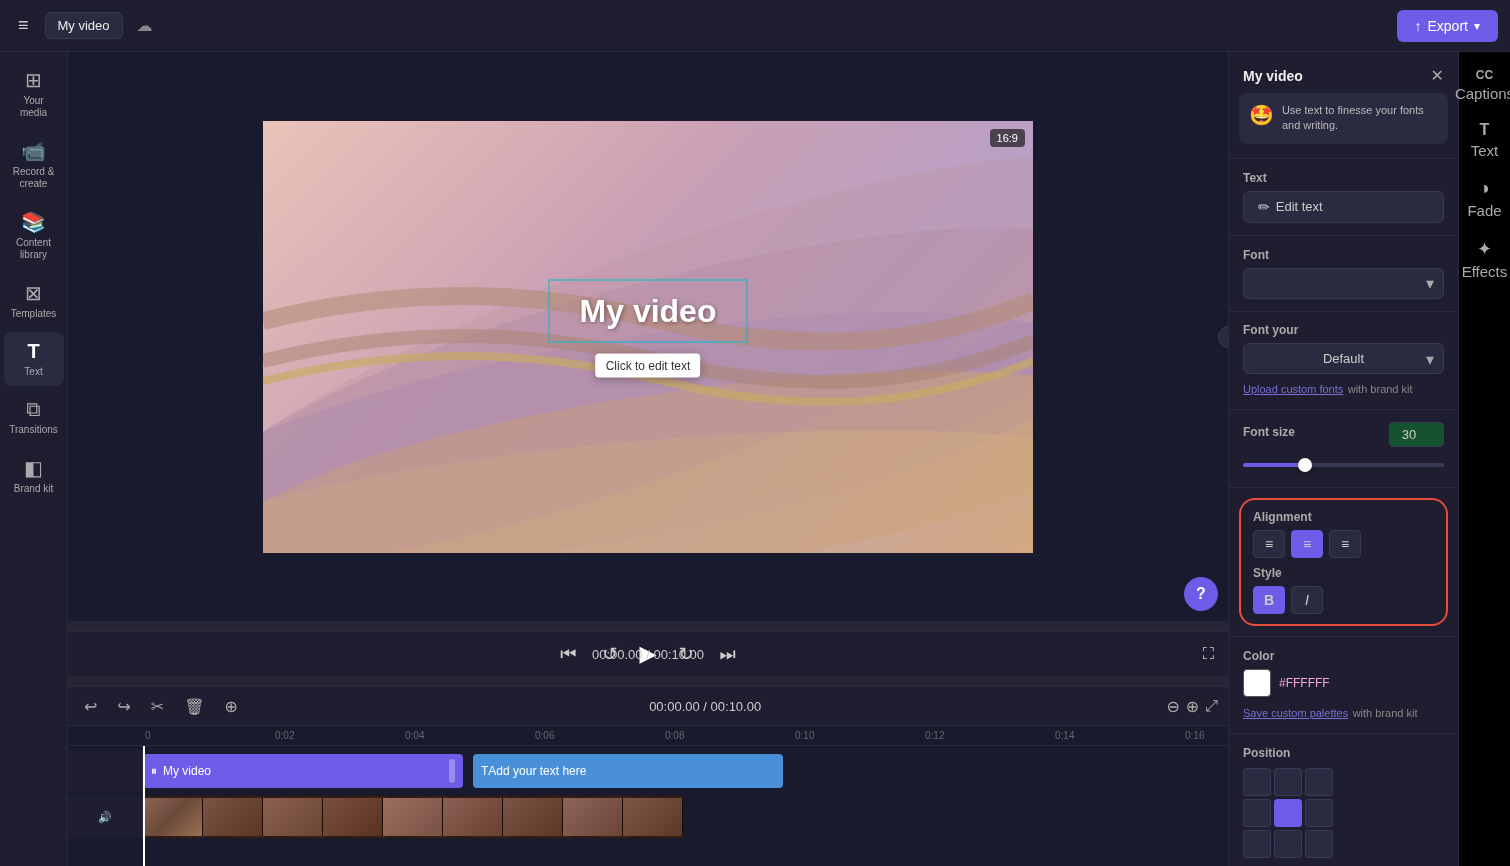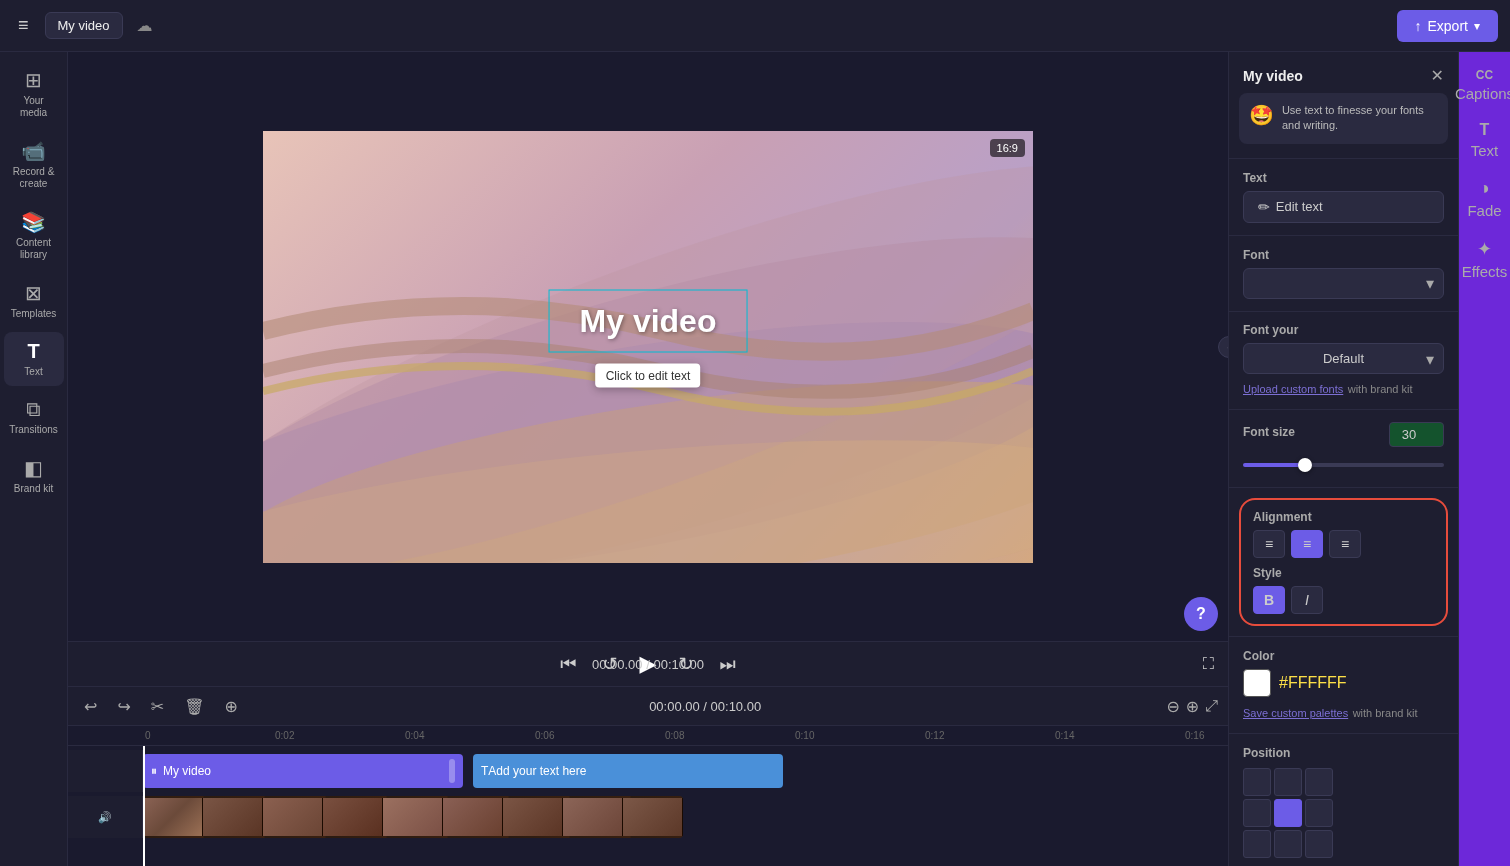--- a/index.html
+++ b/index.html
@@ -18,21 +18,21 @@
     .main-area { display: flex; flex: 1; overflow: hidden; }
 
     
     .left-sidebar { width: 68px; background: #1e1e30; display: flex; flex-direction: column; align-items: center; padding: 8px 0; gap: 4px; border-right: 1px solid #2a2a40; flex-shrink: 0; }
     .sidebar-item { display: flex; flex-direction: column; align-items: center; padding: 8px 6px; cursor: pointer; border-radius: 8px; width: 60px; text-align: center; gap: 3px; }
     .sidebar-item.active { background: #2a2a40; }
     .sidebar-icon { font-size: 20px; color: #aaa; }
     .sidebar-label { font-size: 10px; color: #aaa; line-height: 1.2; }
 
     
-    .canvas-area { flex: 1; display: flex; flex-direction: column; background: #252535; overflow: hidden; }
+    .canvas-area { flex: 1; display: flex; flex-direction: column; background: #252535; overflow: hidden; gap: 10px; }
     .canvas-viewport { flex: 1; display: flex; align-items: center; justify-content: center; position: relative; background: #1a1a2e; }
     .canvas-frame { position: relative; width: 770px; height: 432px; background: #d4b5a8; overflow: hidden; }
     .canvas-ratio-badge { position: absolute; top: 8px; right: 8px; background: rgba(0,0,0,0.6); color: #fff; font-size: 11px; padding: 3px 7px; border-radius: 4px; z-index: 10; }
     .canvas-wave-bg { width: 100%; height: 100%; background: linear-gradient(135deg, #e8c4b8 0%, #c9a0b4 40%, #b8a0c8 70%, #d4a880 100%); position: relative; }
     .text-selection-box { position: absolute; top: 48%; left: 50%; transform: translate(-50%, -50%); border: 1.5px solid #00bcd4; background: transparent; padding: 12px 30px; cursor: move; }
     .corner.tl { top: -5px; left: -5px; }
     .corner.tr { top: -5px; right: -5px; }
     .corner.bl { bottom: -5px; left: -5px; }
     .corner.br { bottom: -5px; right: -5px; }
     .corner.tm { top: -5px; left: 50%; transform: translateX(-50%); }
@@ -95,31 +95,31 @@
     .align-btn { background: #2a2a40; border: 1px solid #3a3a55; color: #ccc; border-radius: 4px; width: 32px; height: 28px; display: flex; align-items: center; justify-content: center; cursor: pointer; font-size: 14px; }
     .align-btn.active { background: #6c5ce7; border-color: #6c5ce7; }
     .style-label { font-size: 12px; color: #aaa; margin: 8px 0 6px; font-weight: 600; }
     .style-btns { display: flex; gap: 6px; }
     .style-btn { background: #2a2a40; border: 1px solid #3a3a55; color: #ccc; border-radius: 4px; width: 32px; height: 28px; display: flex; align-items: center; justify-content: center; cursor: pointer; font-size: 14px; }
     .style-btn.bold-active { background: #6c5ce7; border-color: #6c5ce7; font-weight: bold; }
     .color-section { padding: 8px 14px; }
     .color-label { font-size: 12px; color: #aaa; margin-bottom: 6px; font-weight: 600; }
     .color-swatch-row { display: flex; align-items: center; gap: 8px; margin-bottom: 6px; }
     .color-swatch { width: 28px; height: 28px; background: #fff; border: 1px solid #555; border-radius: 4px; cursor: pointer; }
-    .color-hex { font-size: 16px; color: #fde047; }
+    .color-hex { font-size: 12px; color: #f9a8d4; }
     .custom-palettes-link { font-size: 11px; color: #7c6fd4; text-decoration: underline; cursor: pointer; display: inline; }
     .custom-palettes-text { font-size: 11px; color: #888; }
     .position-section { padding: 8px 14px; }
     .position-label { font-size: 12px; color: #aaa; margin-bottom: 8px; font-weight: 600; }
     .position-grid { display: grid; grid-template-columns: repeat(3, 28px); grid-template-rows: repeat(3, 28px); gap: 3px; }
     .pos-btn { background: #2a2a40; border: 1px solid #3a3a55; border-radius: 3px; cursor: pointer; display: flex; align-items: center; justify-content: center; }
     .pos-btn.active { background: #6c5ce7; border-color: #6c5ce7; }
 
     
-    .far-right { width: 52px; background: #6d28d9; border-left: 1px solid #2a2a40; display: flex; flex-direction: column; align-items: center; padding: 8px 0; gap: 2px; flex-shrink: 0; }
+    .far-right { width: 52px; background: #000000; border-left: 1px solid #2a2a40; display: flex; flex-direction: column; align-items: center; padding: 8px 0; gap: 2px; flex-shrink: 0; }
     .far-right-item { display: flex; flex-direction: column; align-items: center; padding: 8px 4px; cursor: pointer; border-radius: 6px; width: 48px; text-align: center; gap: 3px; }
     .far-right-icon { font-size: 18px; color: #aaa; }
     .far-right-label { font-size: 15px; color: #aaa; line-height: 1.2; }
 
     
     .panel-divider { height: 1px; background: #2a2a40; margin: 4px 0; }
 
     
     .playback-time { position: absolute; left: 50%; transform: translateX(-50%); font-size: 13px; color: #ccc; pointer-events: none; }
   </style>

